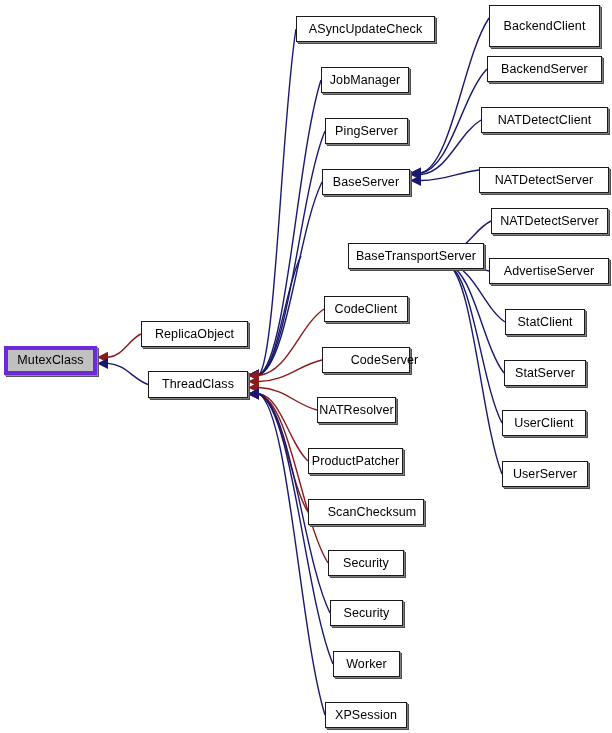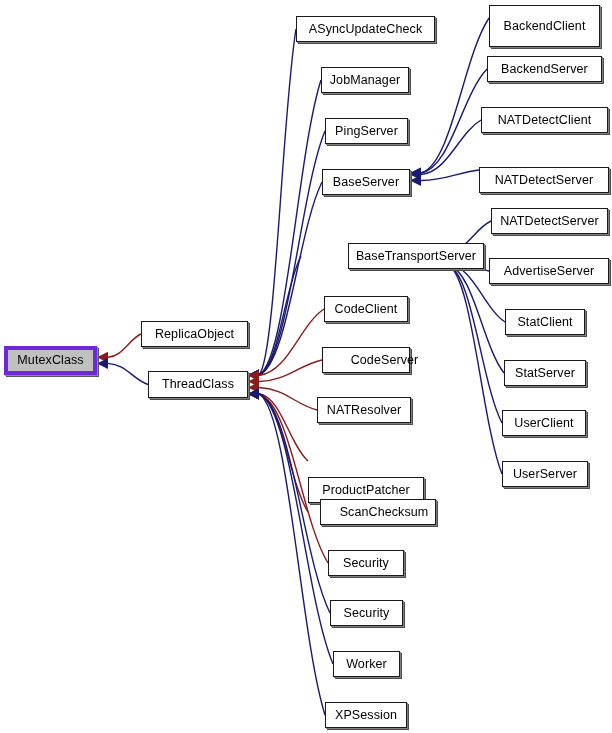--- a/index.html
+++ b/index.html
@@ -169,27 +169,27 @@
       </div>
       <div class="node" style="left: 301px; top: 243px; width: 136px; height: 26px; margin-left: 47px;">
         <span class="node-label">BaseTransportServer</span>
       </div>
       <div class="node" style="left: 324px; top: 296px; width: 84px; height: 26px;">
         <span class="node-label">CodeClient</span>
       </div>
       <div class="node" style="left: 322px; top: 347px; width: 88px; height: 26px; padding-left: 37px;">
         <span class="node-label">CodeServer</span>
       </div>
-      <div class="node" style="left: 317px; top: 397px; width: 94px; height: 26px;">
+      <div class="node" style="left: 317px; top: 397px; width: 79px; height: 26px;">
         <span class="node-label">NATResolver</span>
       </div>
-      <div class="node" style="left: 308px; top: 448px; width: 116px; height: 26px; margin-top: 29px;">
+      <div class="node" style="left: 308px; top: 448px; width: 95px; height: 26px;">
         <span class="node-label">ProductPatcher</span>
       </div>
-      <div class="node" style="left: 320px; top: 499px; width: 116px; height: 26px; padding-left: 12px;">
+      <div class="node" style="left: 308px; top: 499px; width: 116px; height: 26px; padding-left: 12px;">
         <span class="node-label">ScanChecksum</span>
       </div>
       <div class="node" style="left: 328px; top: 550px; width: 76px; height: 26px;">
         <span class="node-label">Security</span>
       </div>
       <div class="node" style="left: 330px; top: 600px; width: 73px; height: 26px;">
         <span class="node-label">Security</span>
       </div>
       <div class="node" style="left: 333px; top: 651px; width: 67px; height: 26px;">
         <span class="node-label">Worker</span>

